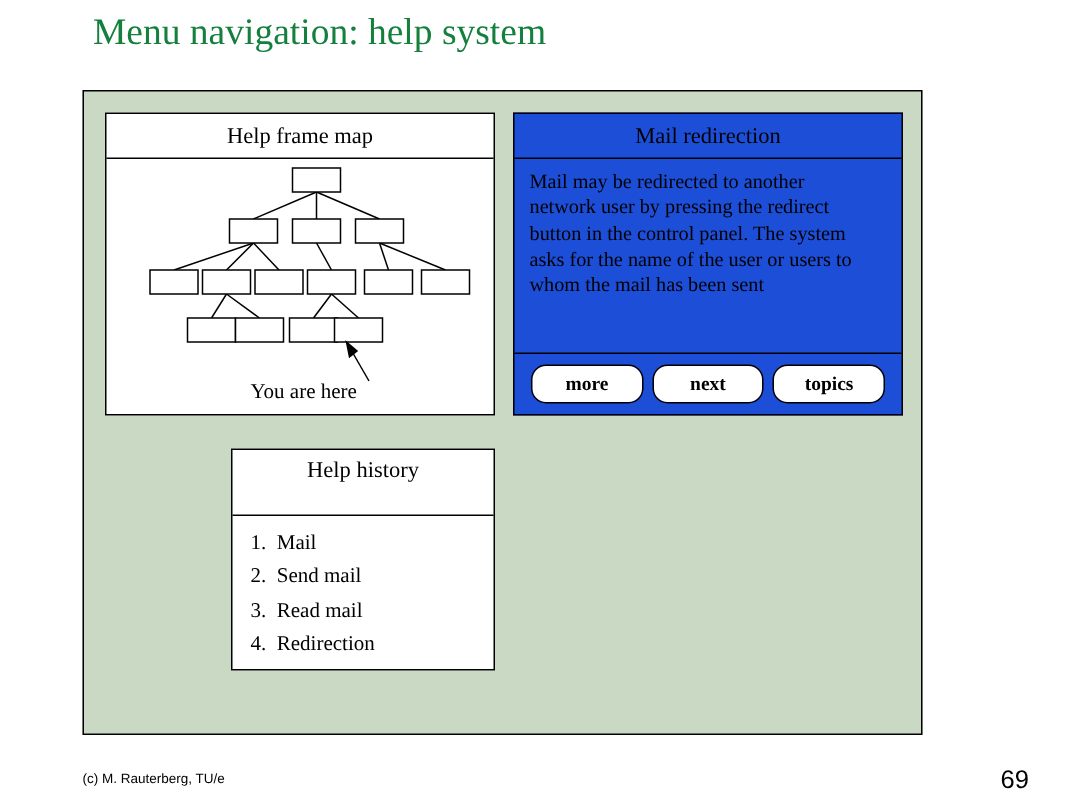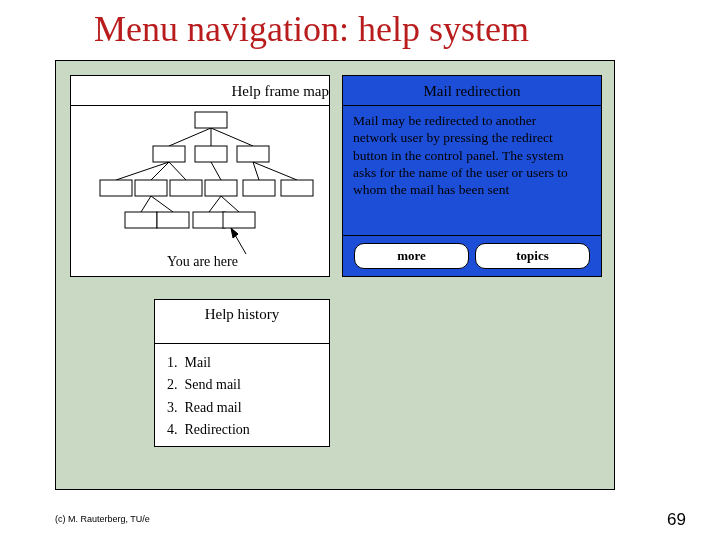--- a/index.html
+++ b/index.html
@@ -8,24 +8,23 @@
     height: 540px;
     background: #ffffff;
     font-family: "Times New Roman", Times, serif;
     position: relative;
     overflow: hidden;
   }
   .slide-title {
     position: absolute;
     top: 8px;
     left: 62px;
-    font-size: 36px;
+    font-size: 25px;
     font-weight: normal;
-    color: #b91c1c;
-    margin-left: 32px;
+    color: #15803d;
   }
   .figure-area {
     position: absolute;
     top: 60px;
     left: 55px;
     width: 560px;
     height: 430px;
     background: #c9d9c4;
     border: 1px solid #000;
   }
@@ -35,21 +34,21 @@
     top: 14px;
     left: 14px;
     width: 260px;
     height: 202px;
     background: #fff;
     border: 1.5px solid #000;
   }
   .frame-map-title {
     height: 30px;
     border-bottom: 1.5px solid #000;
-    text-align: right;
+    text-align: center;
     font-size: 15px;
     line-height: 30px;
   }
   .map-body {
     position: relative;
     width: 100%;
     height: calc(100% - 30px);
     margin-left: 10px;
   }
   .map-body svg { position: absolute; top: 0; left: 0; }
@@ -202,20 +201,21 @@
       </svg>
       <div class="you-are-here">You are here</div>
     </div>
   </div>
 
   <div class="mail-panel">
     <div class="mail-title">Mail redirection</div>
     <div class="mail-text">Mail may be redirected to another network user by pressing the redirect button in the control panel. The system asks for the name of the user or users to whom the mail has been sent</div>
     <div class="button-row">
       <div class="pill-button">more</div>
+      <div class="pill-button">next</div>
       <div class="pill-button">topics</div>
     </div>
   </div>
 
   <div class="history-panel">
     <div class="history-title">Help history</div>
     <ol class="history-list">
       <li>1.&nbsp;&nbsp;<span>Mail</span></li>
       <li>2.&nbsp;&nbsp;<span>Send mail</span></li>
       <li>3.&nbsp;&nbsp;<span>Read mail</span></li>

